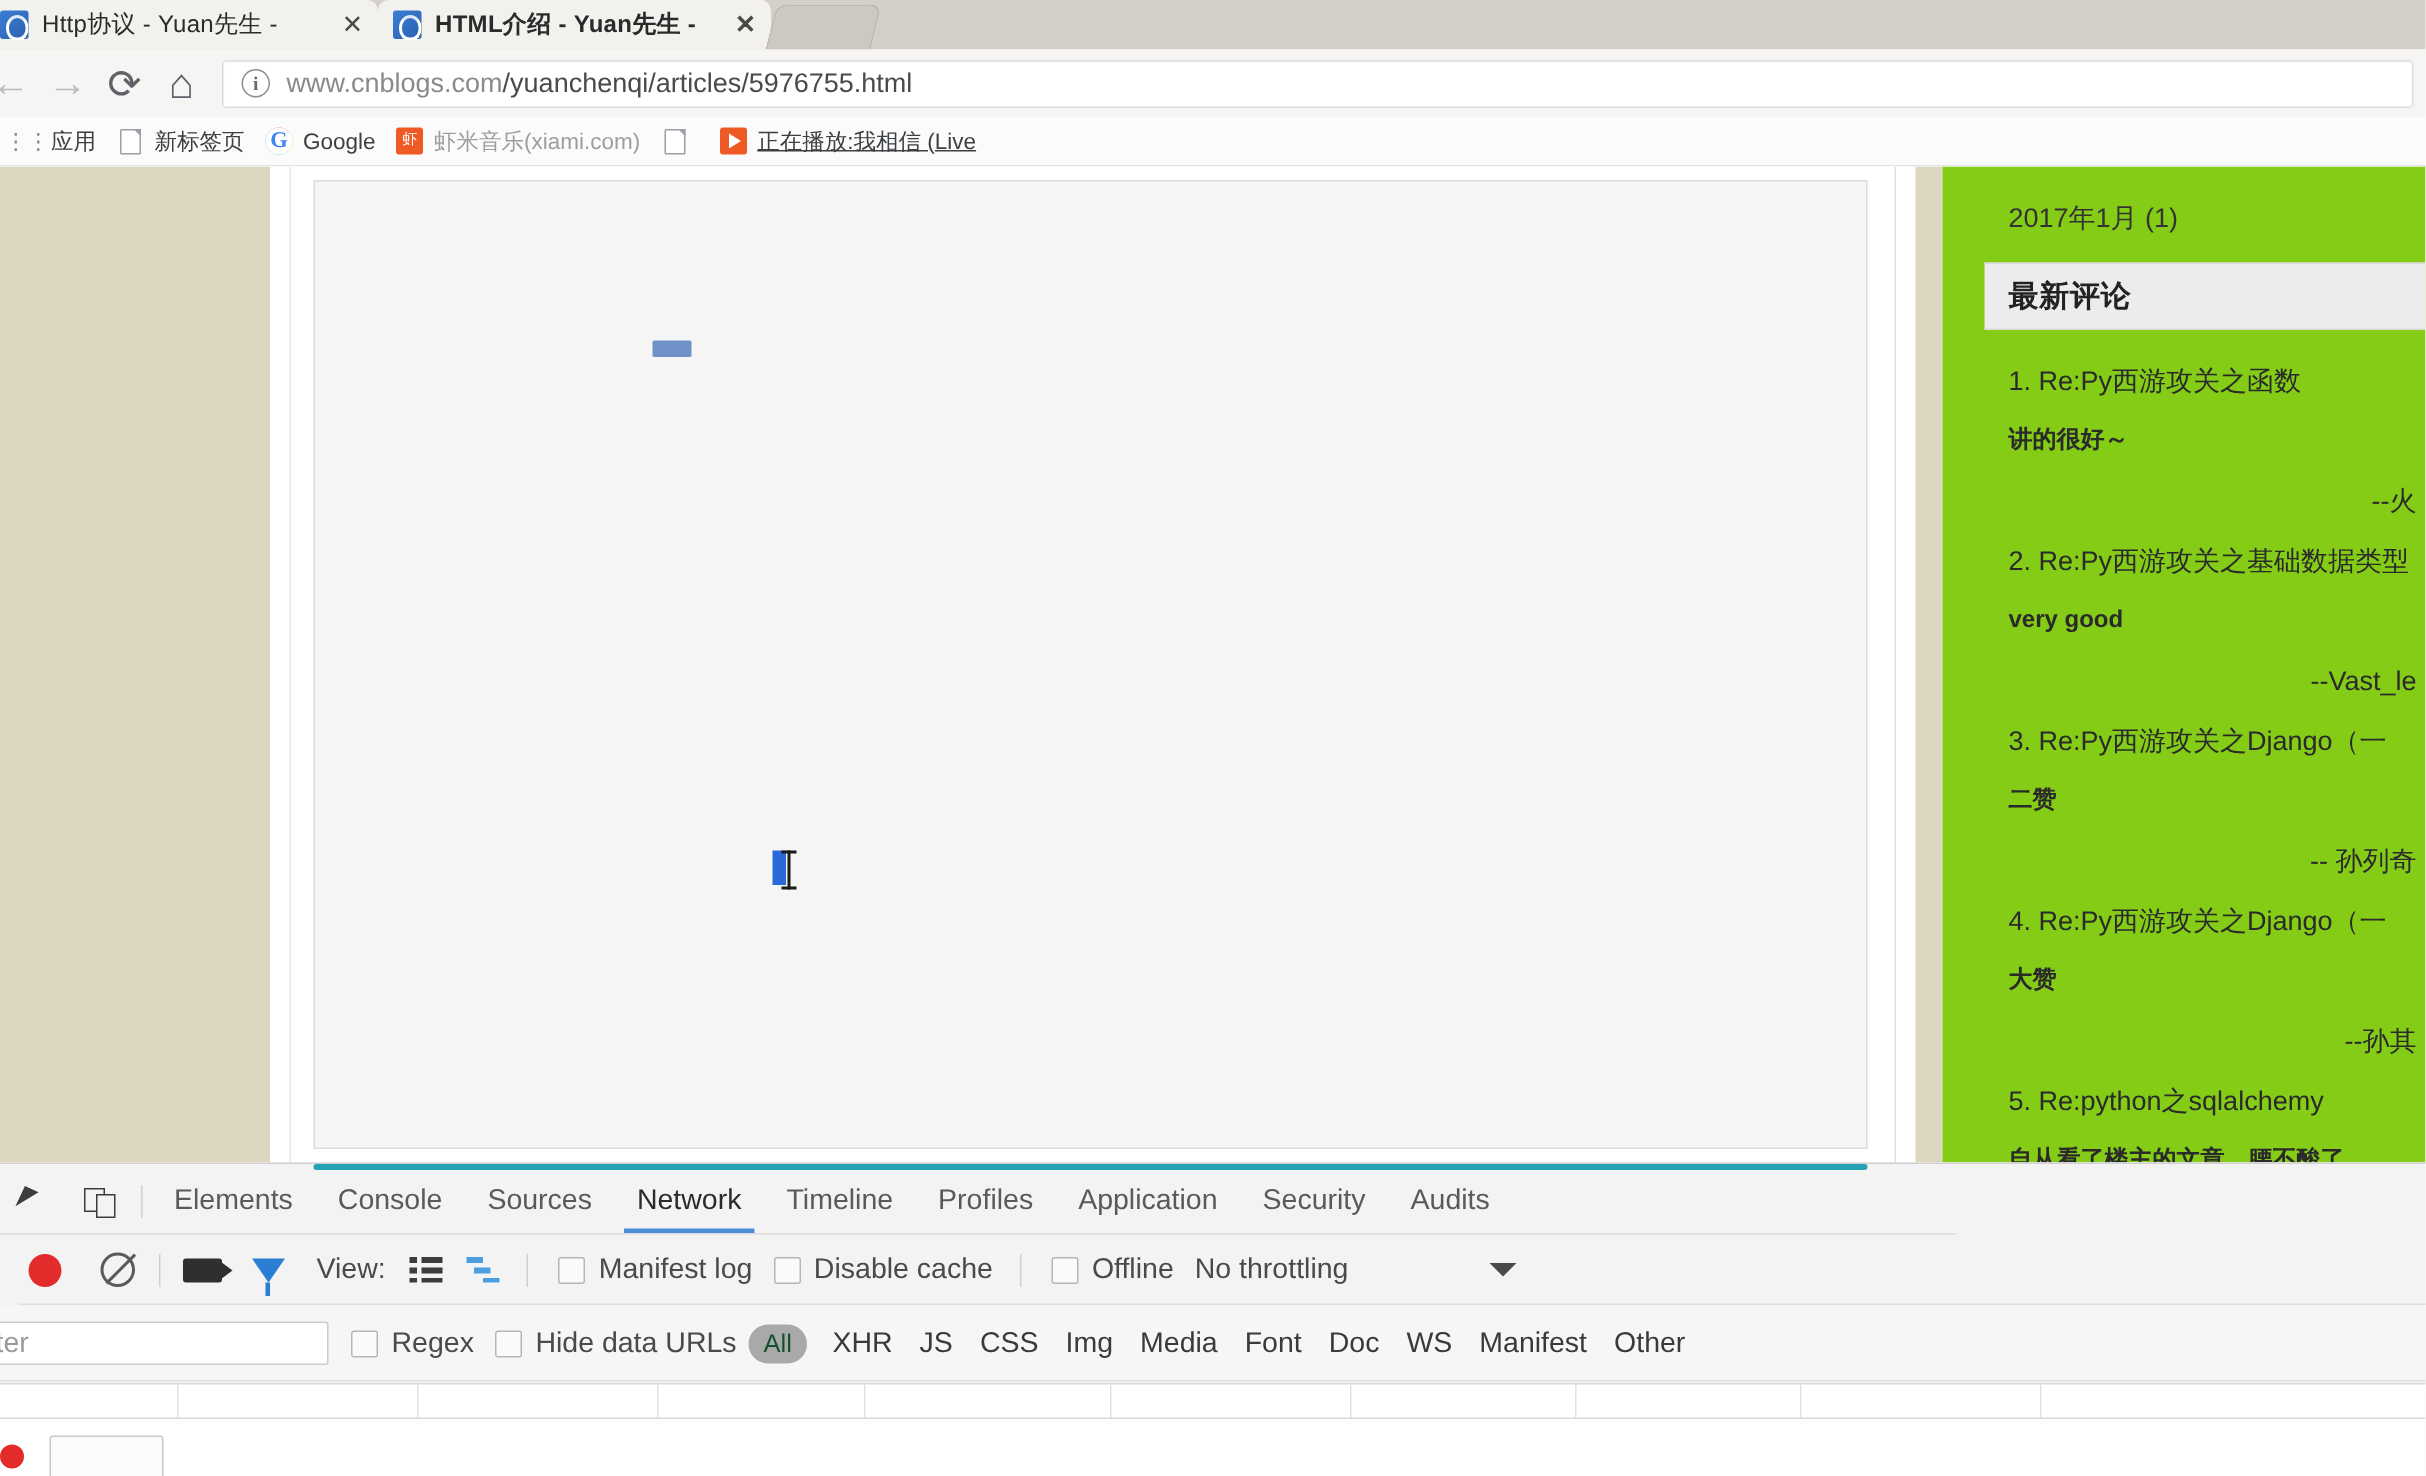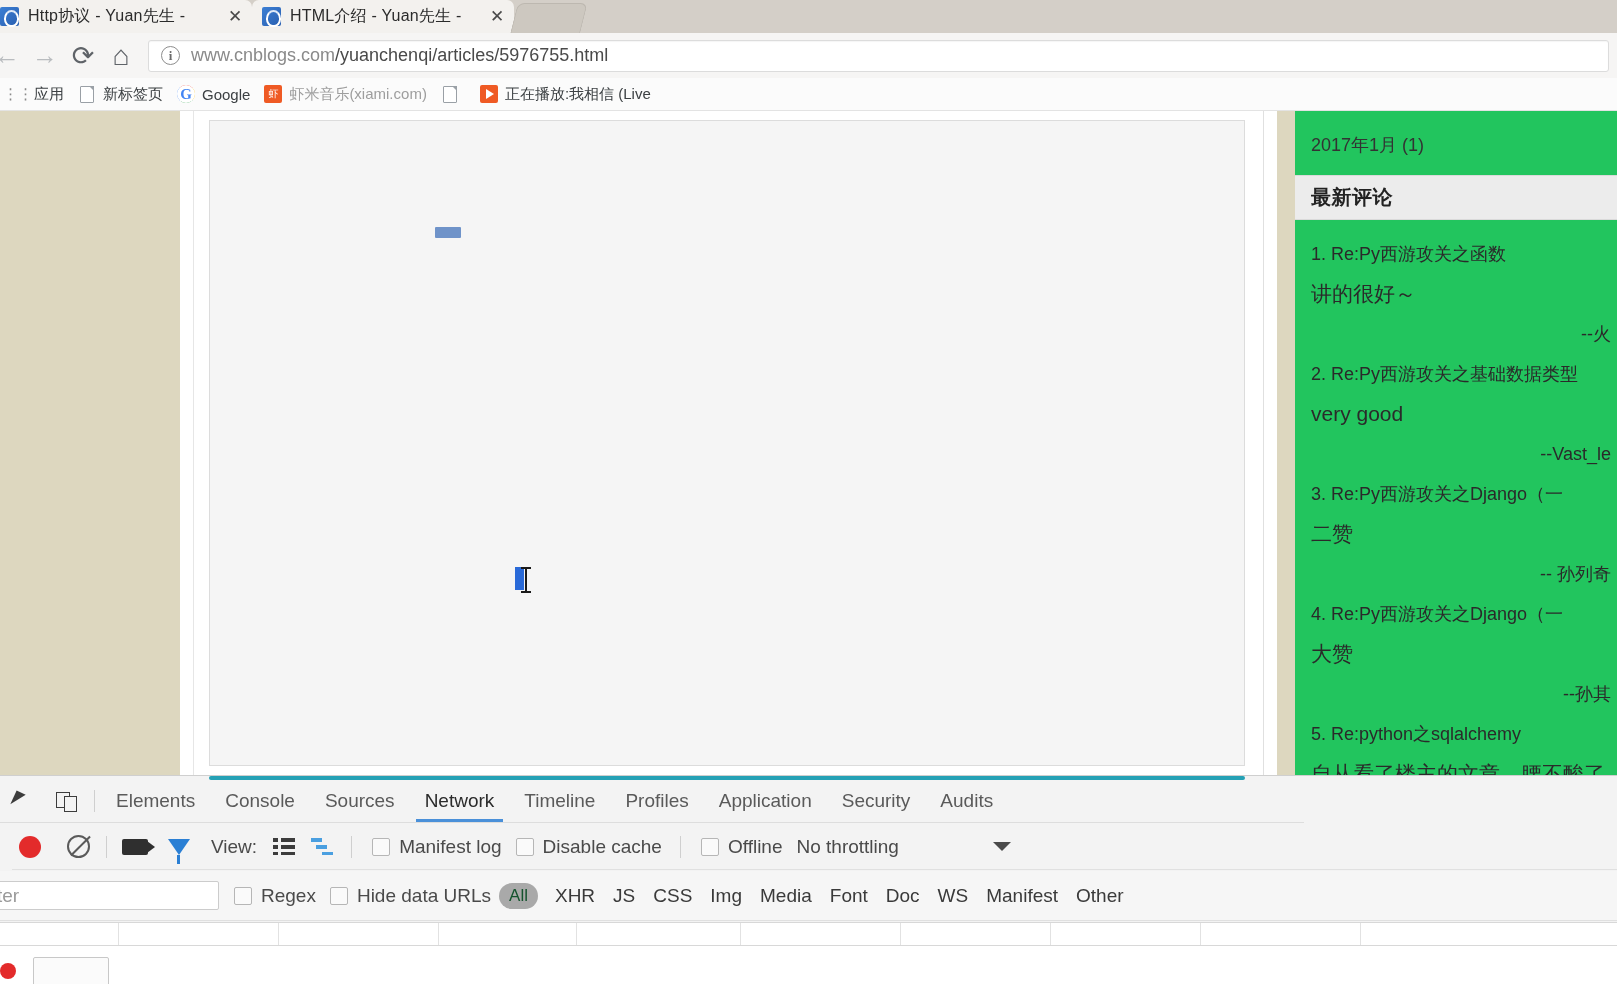--- a/index.html
+++ b/index.html
@@ -16,21 +16,21 @@
     background: #d4cfc8;
   }
   .tab {
     position: absolute; top: 0; height: 33px;
     display: flex; align-items: center;
     padding: 0 6px 0 10px;
     background: #f3f1ee;
     border-top-left-radius: 7px; border-top-right-radius: 7px;
   }
   .tab.t1 { left: -10px; width: 262px; }
-  .tab.t2 { left: 252px; width: 262px; }
+  .tab.t2 { left: 252px; width: 262px; font-weight: bold; }
   .tab-ghost {
     position: absolute; left: 514px; top: 3px; width: 70px; height: 30px;
     background: #cdc8c0;
     border-top-left-radius: 7px; border-top-right-radius: 7px;
     transform: skewX(-14deg);
     border: 1px solid #bdb8b0; border-bottom: 0;
   }
   .favicon {
     width: 19px; height: 19px; flex: 0 0 19px;
     background: linear-gradient(135deg,#3b7fd4,#2a5fb0);
@@ -126,21 +126,21 @@
   }
   .ico-play {
     width: 18px; height: 18px; background: #ef5a24; border-radius: 2px;
     position: relative;
   }
   .ico-play::after {
     content: ""; position: absolute; left: 6px; top: 4px;
     border-width: 5px 0 5px 8px; border-style: solid;
     border-color: transparent transparent transparent #fff;
   }
-  .bm-label.underline { }
+  .bm-label.underline { text-decoration: underline; }
   .bm-label.dim { color: #9e9e9e; }
 
   
   .page {
     position: absolute; left: 0; top: 111px; width: 1617px; height: 664px;
     background: #ffffff; overflow: hidden;
   }
   .page-left-margin {
     position: absolute; left: 0; top: 0; width: 180px; height: 100%;
     background: #ddd7bf;
@@ -189,40 +189,41 @@
   .mouse-cursor::before, .mouse-cursor::after {
     content: ""; position: absolute; left: -4px; width: 10px; height: 2px;
     background: #1a1a1a;
   }
   .mouse-cursor::before { top: 0; }
   .mouse-cursor::after { bottom: 0; }
 
   
   .sidebar {
     position: absolute; left: 1295px; top: 0; width: 322px; height: 100%;
-    background: #22c55e; overflow: hidden;
+    background: #84cc16; overflow: hidden; padding-left: 28px;
   }
   .sb-archive {
     padding: 22px 0 18px 16px;
     font-size: 18px; color: #333;
   }
   .sb-head {
     background: #ececec; border-top: 1px solid #dadada; border-bottom: 1px solid #dadada;
     padding: 8px 0 8px 16px;
     font-size: 20px; font-weight: bold; color: #222;
     letter-spacing: .5px;
   }
   .sb-comments { padding: 14px 0 0 16px; }
   .cmt-title {
     font-size: 18px; color: #2a2a2a; line-height: 40px;
     white-space: nowrap;
   }
   .cmt-body {
-    font-size: 21px; color: #2a2a2a; line-height: 40px;
+    font-size: 16px; color: #2a2a2a; line-height: 40px;
     white-space: nowrap;
+    font-weight: bold;
   }
   .cmt-author {
     font-size: 18px; color: #2a2a2a; line-height: 40px;
     text-align: right; padding-right: 6px; white-space: nowrap;
   }
 
   
   .devtools {
     position: absolute; left: 0; top: 775px; width: 1617px; height: 209px;
     background: #f3f3f3;

